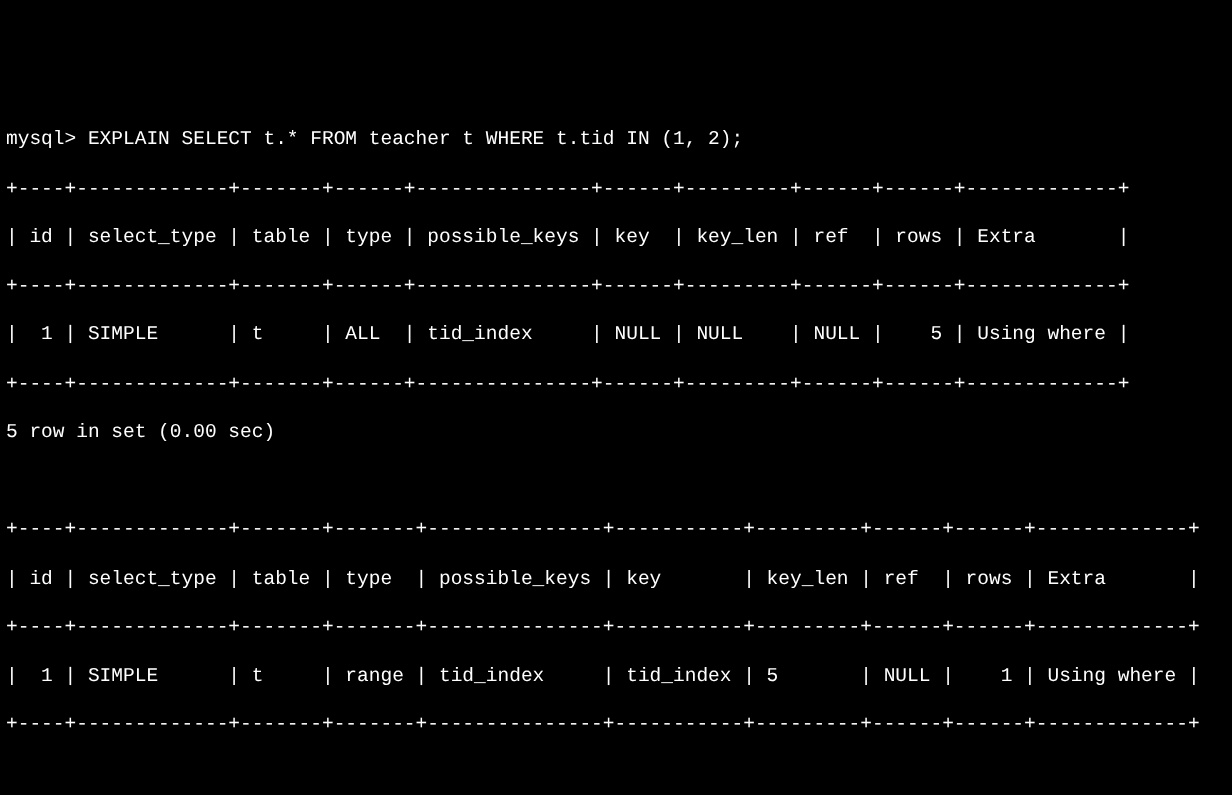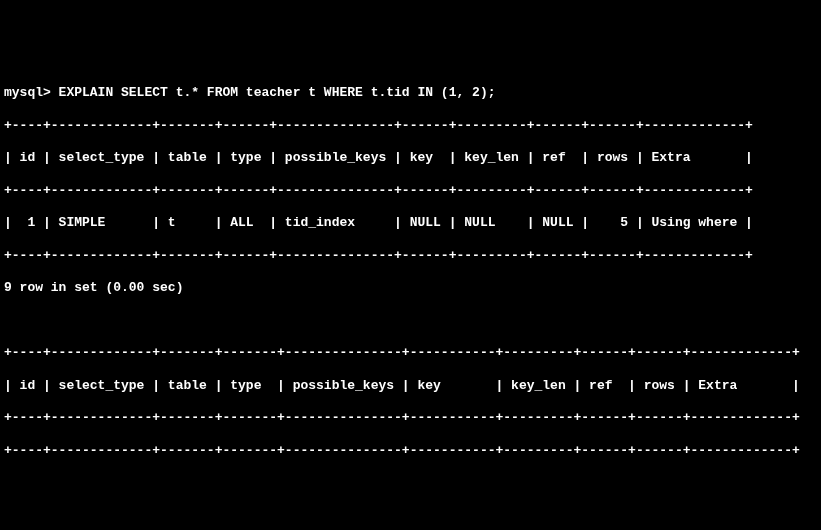--- a/index.html
+++ b/index.html
@@ -9,39 +9,40 @@
     color: #fff;
     font-family: "Courier New", monospace;
     font-size: 13px;
     line-height: 1.25;
     white-space: pre;
     width: 821px;
     height: 530px;
     box-sizing: border-box;
     overflow: hidden;
   }
-  .line { display: block; font-weight: bold; }
+  .line { display: block; }
 </style>
 </head>
 <body>
 
 
 
 <div>
 <span class="line">mysql&gt; EXPLAIN SELECT t.* FROM teacher t WHERE t.tid IN (1, 2);</span>
 <span class="line">+----+-------------+-------+------+---------------+------+---------+------+------+-------------+</span>
 <span class="line">| id | select_type | table | type | possible_keys | key  | key_len | ref  | rows | Extra       |</span>
 <span class="line">+----+-------------+-------+------+---------------+------+---------+------+------+-------------+</span>
 <span class="line">|  1 | SIMPLE      | t     | ALL  | tid_index     | NULL | NULL    | NULL |    5 | Using where |</span>
 <span class="line">+----+-------------+-------+------+---------------+------+---------+------+------+-------------+</span>
-<span class="line">9 row in set (0.00 sec)</span>
+<span class="line">5 row in set (0.00 sec)</span>
 <span class="line"> </span>
 <span class="line">+----+-------------+-------+-------+---------------+-----------+---------+------+------+-------------+</span>
 <span class="line">| id | select_type | table | type  | possible_keys | key       | key_len | ref  | rows | Extra       |</span>
 <span class="line">+----+-------------+-------+-------+---------------+-----------+---------+------+------+-------------+</span>
+<span class="line">|  1 | SIMPLE      | t     | range | tid_index     | tid_index | 5       | NULL |    1 | Using where |</span>
 <span class="line">+----+-------------+-------+-------+---------------+-----------+---------+------+------+-------------+</span>
 
 
 
 
 
 
 
 
 

